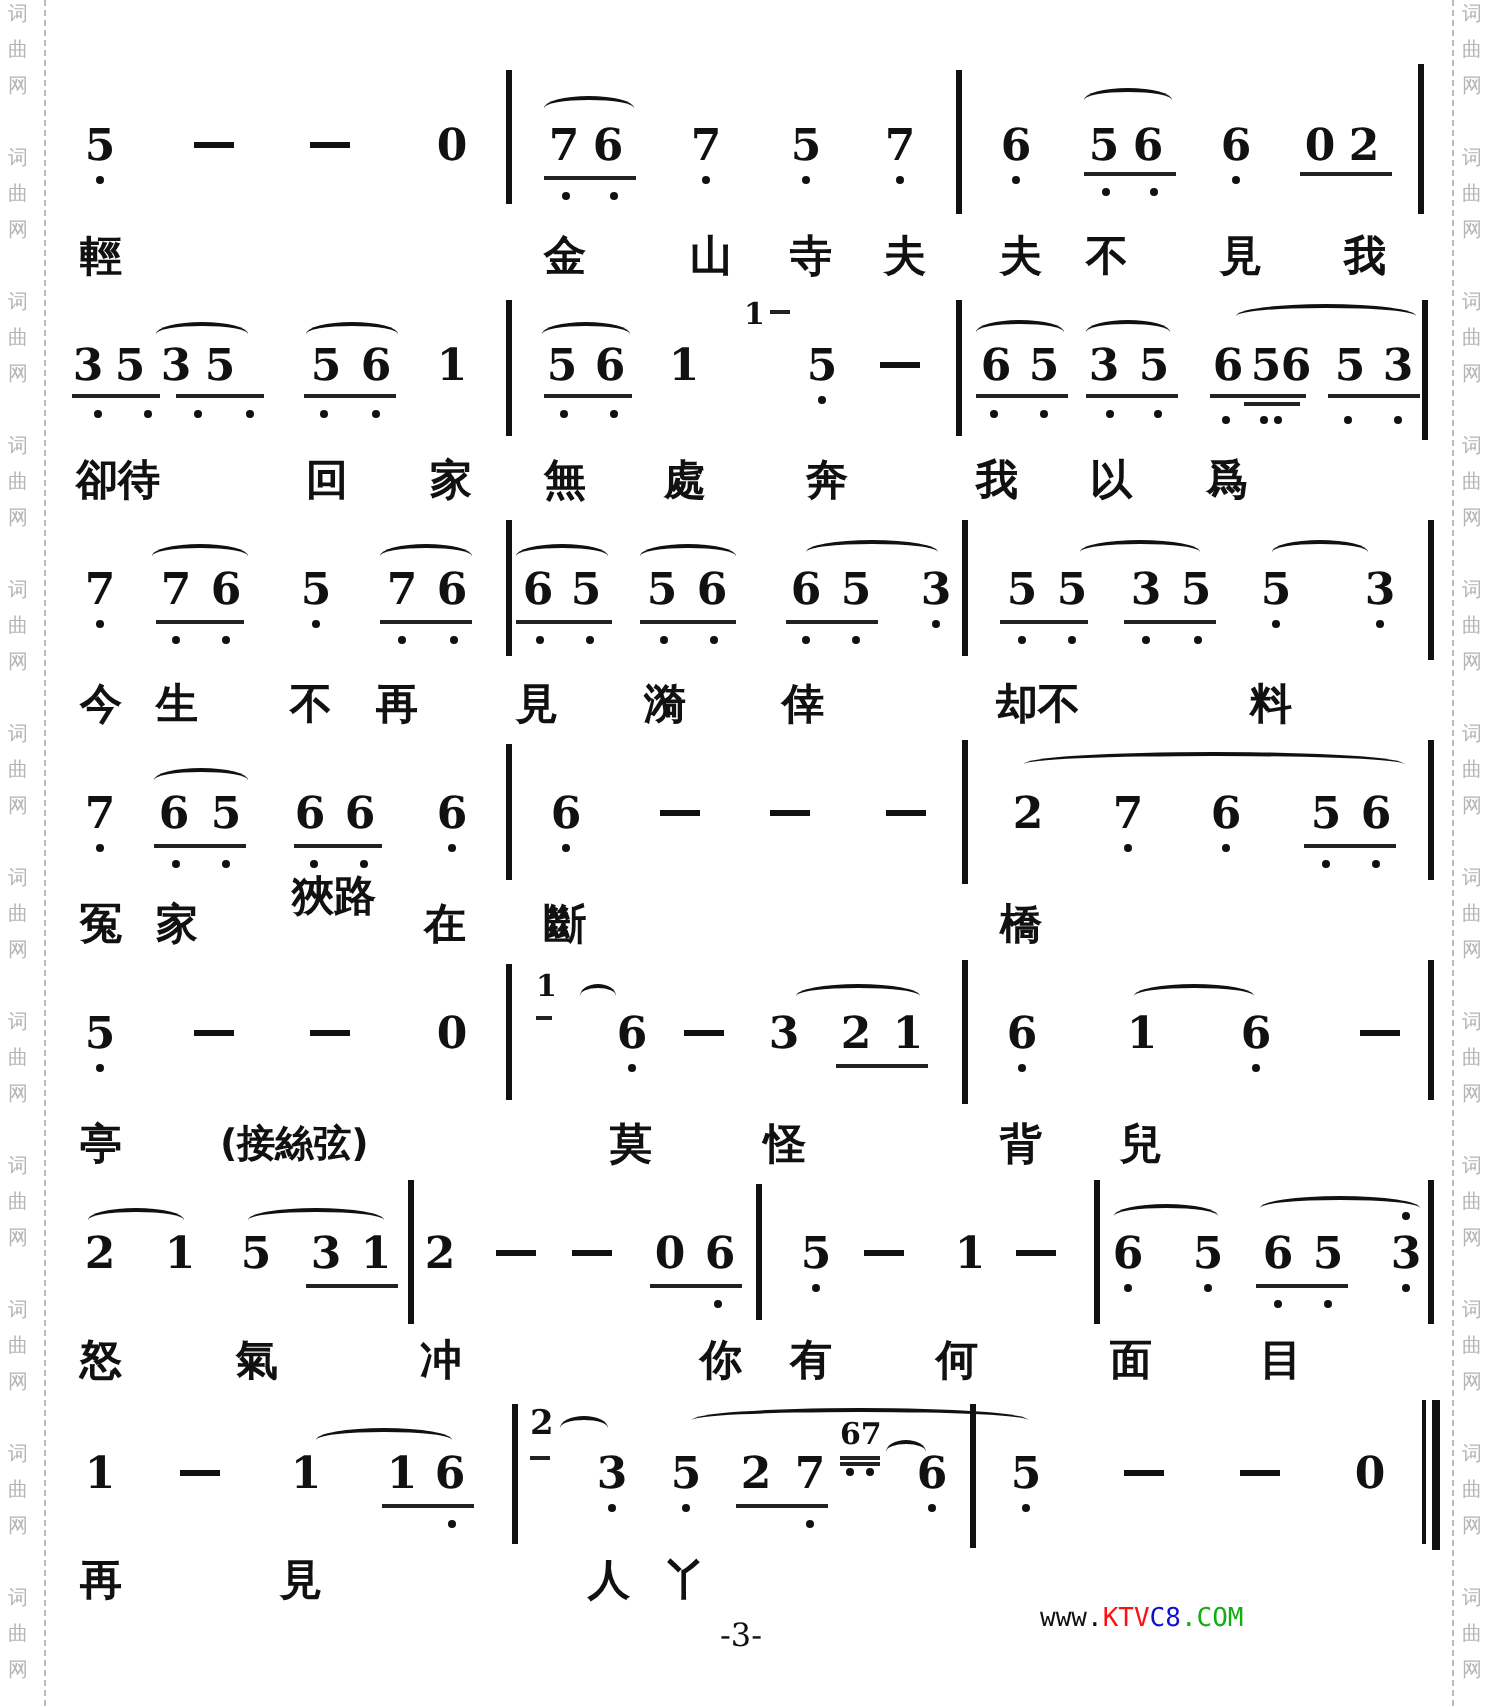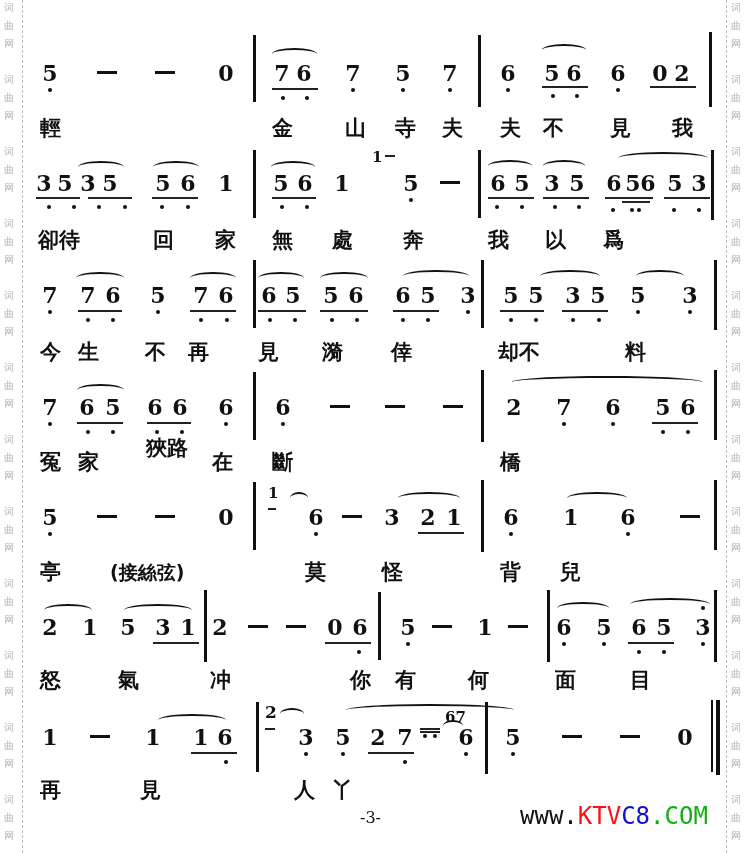--- a/index.html
+++ b/index.html
@@ -11,21 +11,21 @@
   .row{position:absolute;left:0;width:750px;}
   .note{position:absolute;font-size:22px;font-weight:bold;font-family:"DejaVu Serif",serif;line-height:22px;text-align:center;width:16px;}
   .dash{position:absolute;height:3px;width:20px;background:#111;}
   .dot{position:absolute;width:4px;height:4px;border-radius:50%;background:#111;}
   .uline{position:absolute;height:2px;background:#222;}
   .bar{position:absolute;width:3px;background:#111;}
   .slur{position:absolute;border-top:2.5px solid #111;border-radius:50% 50% 0 0;height:10px;}
   .lyric{position:absolute;font-size:21px;font-weight:bold;font-family:"DejaVu Sans",sans-serif;line-height:24px;}
   .grace{position:absolute;font-size:15px;font-weight:bold;}
   .pagenum{position:absolute;font-size:16px;}
-  .site{position:absolute;font-size:24px;font-family:"DejaVu Sans Mono",monospace;letter-spacing:0px;text-align:right;}
+  .site{position:absolute;font-size:13px;font-family:"DejaVu Sans Mono",monospace;letter-spacing:0px;text-align:right;}
 </style>
 </head>
 <body>
 
 <div class="wm-col left" id="wmL">
     <span class="wm-ch" style="top: 2px;">词</span>
     <span class="wm-ch" style="top: 20px;">曲</span>
     <span class="wm-ch" style="top: 38px;">网</span>
     <span class="wm-ch" style="top: 74px;">词</span>
     <span class="wm-ch" style="top: 92px;">曲</span>
@@ -425,21 +425,21 @@
   <span class="slur" style="left:280px;top:8px;width:24px;"></span>
   <span class="note" style="left:298px;top:26px;">3</span>
     <span class="dot" style="left:304px;top:52px;"></span>
   <span class="slur" style="left:346px;top:4px;width:168px;"></span>
   <span class="note" style="left:335px;top:26px;">5</span>
     <span class="dot" style="left:341px;top:52px;"></span>
   <span class="note" style="left:370px;top:26px;">2</span>
     <span class="note" style="left:397px;top:26px;">7</span>
   <span class="uline" style="left:368px;top:52px;width:46px;"></span>
     <span class="dot" style="left:403px;top:60px;"></span>
-  <span class="grace" style="left:420px;top:8px;margin-left:25px;">67</span>
+  <span class="grace" style="left:420px;top:8px;">67</span>
   <span class="uline" style="left:420px;top:28px;width:20px;"></span>
     <span class="uline" style="left:420px;top:31px;width:20px;"></span>
   <span class="dot" style="left:423px;top:34px;"></span>
     <span class="dot" style="left:433px;top:34px;"></span>
   <span class="slur" style="left:443px;top:20px;width:20px;"></span>
   <span class="note" style="left:458px;top:26px;">6</span>
     <span class="dot" style="left:464px;top:52px;"></span>
   <span class="bar" style="left:485px;top:2px;height:72px;"></span>
   <span class="note" style="left:505px;top:26px;">5</span>
     <span class="dot" style="left:511px;top:52px;"></span>

